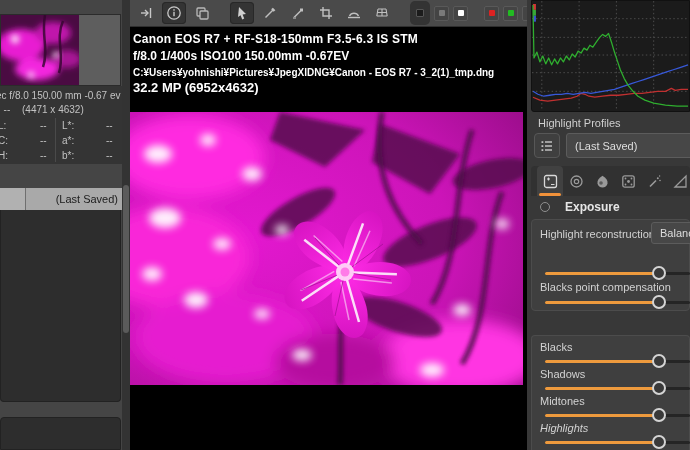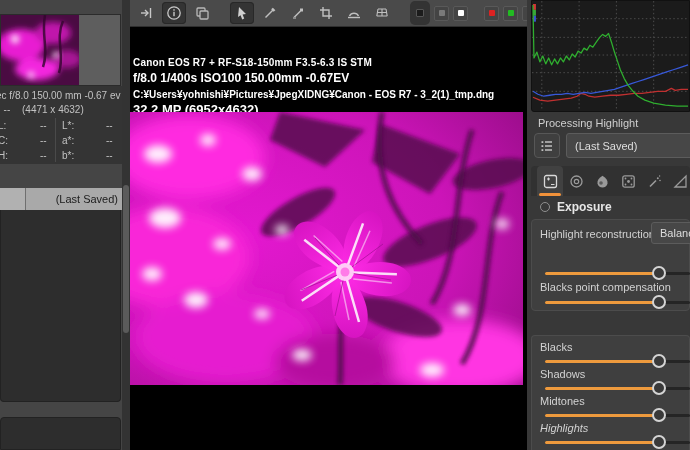--- a/index.html
+++ b/index.html
@@ -28,41 +28,41 @@
   .toolbar{left:130px;top:0;width:397px;height:27px;background:#4a4a4a;border-bottom:1px solid #2e2e2e;
       display:flex;align-items:center;gap:4px;padding-left:4px;box-sizing:border-box;}
   .tb-btn{width:24px;height:22px;display:flex;align-items:center;justify-content:center;border-radius:4px;flex:0 0 auto;}
   .tb-btn.active{background:#343434;box-shadow:inset 0 0 0 1px #282828;}
   .tb-gap{width:8px;flex:0 0 auto;}
   .pill{width:20px;height:24px;background:#333;border-radius:5px;display:flex;align-items:center;justify-content:center;flex:0 0 auto;}
   .sqbtn{width:13px;height:13px;background:#444;border:1px solid #595959;border-radius:2px;
       display:flex;align-items:center;justify-content:center;flex:0 0 auto;}
   .sq{width:6px;height:6px;border-radius:1px;}
   .info-block{left:130px;top:27px;width:397px;height:84px;background:#000;color:#fff;padding:5px 0 0 3px;box-sizing:border-box;}
-  .info-l1{font-size:10px;font-weight:bold;letter-spacing:.2px;margin-top:25px;}
+  .info-l1{font-size:12px;font-weight:bold;letter-spacing:.2px;}
   .info-l2{font-size:12px;font-weight:bold;margin-top:3px;}
   .info-l3{font-size:10px;font-weight:bold;margin-top:4px;}
   .info-l4{font-size:13px;font-weight:bold;margin-top:2px;}
   .photo{left:130px;top:112px;width:393px;height:273px;overflow:hidden;}
   
   .right-panel{left:527px;top:0;width:163px;height:450px;background:#383838;}
   .histogram{left:531px;top:0px;width:159px;height:112px;background:#1b1b1b;border:1px solid #111;
       border-radius:0 0 0 3px;box-sizing:border-box;overflow:hidden;}
   .pp-label{left:538px;top:117px;font-size:11px;color:#cfcfcf;}
   .pp-btn{left:534px;top:133px;width:26px;height:25px;background:#3f3f3f;border:1px solid #575757;
       border-radius:4px;display:flex;align-items:center;justify-content:center;box-sizing:border-box;}
   .combo{background:#474747;border:1px solid #5c5c5c;border-radius:3px;color:#dedede;font-size:11px;
       display:flex;align-items:center;padding:0 8px;box-sizing:border-box;white-space:nowrap;overflow:hidden;}
   .pp-combo{left:566px;top:133px;width:140px;height:25px;}
   .tabstrip{left:531px;top:166px;width:159px;height:30px;background:#313131;border-radius:4px 4px 0 0;
       display:flex;align-items:stretch;overflow:hidden;}
   .tab{width:26px;display:flex;align-items:center;justify-content:center;position:relative;flex:0 0 auto;}
   .tab.sel{background:#414141;border-radius:4px 4px 0 0;}
   .tab.sel:after{content:"";position:absolute;left:2px;right:2px;bottom:0;height:3px;background:#f2923a;border-radius:2px;}
-  .sect-head{display:flex;align-items:center;gap:7px;font-size:12px;font-weight:bold;color:#e6e6e6;}
+  .sect-head{display:flex;align-items:center;gap:15px;font-size:12px;font-weight:bold;color:#e6e6e6;}
   .sect-head.disabled{color:#8d8d8d;}
   .power{width:10px;height:10px;border:1.5px solid #8f8f8f;border-radius:50%;box-sizing:border-box;position:relative;}
   .power.dim{border-color:#666;}
   .ctl-lbl{position:absolute;font-size:11px;color:#d2d2d2;white-space:nowrap;}
   .tool-panel{position:absolute;left:531px;width:159px;background:#3f3f3f;border:1px solid #4c4c4c;
       border-radius:4px;box-sizing:border-box;}
   .slider{position:absolute;height:14px;}
   .slider .track{position:absolute;left:0;right:0;top:6px;height:3px;background:#252525;border-radius:2px;}
   .slider .fill{height:100%;background:#ee9a3d;border-radius:2px;}
   .slider .knob{position:absolute;top:0px;width:14px;height:14px;border-radius:50%;background:#393939;
@@ -351,21 +351,21 @@
       </g>
     <rect x="1" y="3" width="3" height="6" fill="#d23535"></rect>
         <rect x="1" y="9" width="3" height="6" fill="#3aa83a"></rect>
         <rect x="1" y="15" width="3" height="6" fill="#3a55d2"></rect>
         <polyline points="1,98 8,101 16,102 24,101 32,100 40,99 46,97 50,94 54,95 58,97 64,98 72,97 80,96 88,96 96,95 104,94 112,94 120,93 128,92 136,92 142,89 146,91 152,90 159,90" fill="none" stroke="#c03030" stroke-width="1.3" stroke-linejoin="round"></polyline>
         <polyline points="1,92 6,95 12,97 18,96 24,95 30,95 36,94 42,95 48,94 54,93 60,94 66,93 72,92 78,91 84,90 90,88 96,86 102,84 108,82 114,80 120,78 126,76 132,74 138,72 144,70 150,68 159,65" fill="none" stroke="#3758d8" stroke-width="1.3" stroke-linejoin="round"></polyline>
         <polyline points="1,4 2,58 5,52 8,62 11,56 14,64 17,58 20,65 23,59 26,64 29,58 32,62 35,56 38,60 41,54 44,57 47,51 50,53 53,48 56,50 59,45 62,47 66,41 69,37 72,34 75,36 78,33 81,42 84,52 87,61 90,70 94,79 98,86 103,92 108,97 115,101 124,104 136,106 148,107 159,107" fill="none" stroke="#2fae2f" stroke-width="1.3" stroke-linejoin="round"></polyline>
       </svg>
   </div>
 
-  <div class="abs pp-label">Processing Highlight</div>
+  <div class="abs pp-label">Highlight Profiles</div>
   <div class="abs pp-btn">
     <svg width="14" height="14" viewBox="0 0 14 14">
       <g stroke="#c0c0c0" stroke-width="1.4">
           <path d="M5,3 H12 M5,7 H12 M5,11 H12"></path>
         </g>
       <g fill="#c0c0c0">
           <rect x="1.5" y="2.2" width="1.8" height="1.8"></rect>
           <rect x="1.5" y="6.2" width="1.8" height="1.8"></rect>
           <rect x="1.5" y="10.2" width="1.8" height="1.8"></rect>
         </g>

